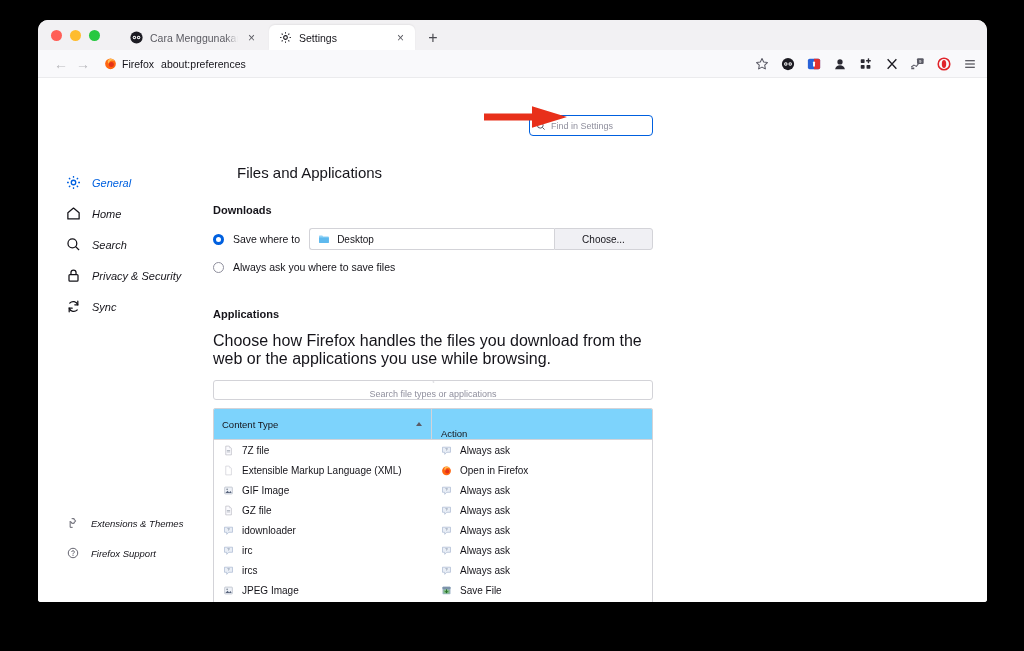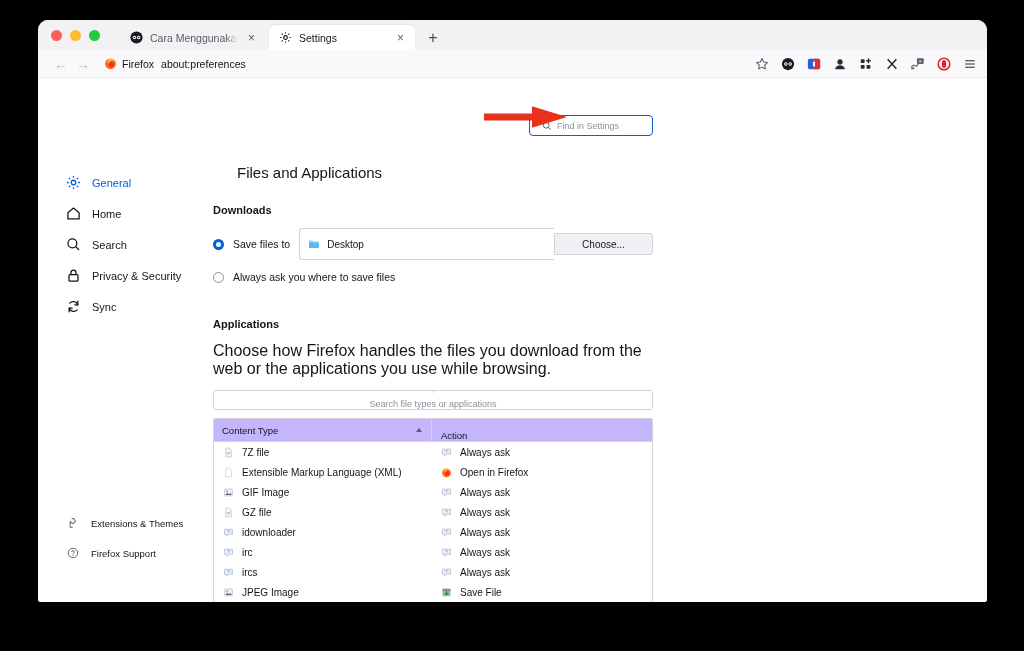--- a/index.html
+++ b/index.html
@@ -127,37 +127,38 @@
 
   
   #find-in-settings {
     position: absolute;
     left: 491px; top: 37px;
     width: 124px; height: 21px;
     border: 1.4px solid #0060df;
     border-radius: 4px;
     background: #fff;
     display: flex; align-items: center;
-    gap: 5px; padding: 0 12px;
+    gap: 5px; padding: 0 6px;
   }
   #find-in-settings .ph { font-size: 9px; color: #8f8f9d; }
 
   
   #sidebar {
     width: 175px;
     flex: 0 0 175px;
     padding-top: 89px;
     position: relative;
   }
   .side-item {
     display: flex; align-items: center; gap: 11px;
     height: 31px;
     padding-left: 28px;
     font-size: 11px;
     color: #15141a;
+    font-style: italic;
   }
   .side-item.selected { color: #0061e0; }
   .side-icon { width: 15px; height: 15px; flex: 0 0 15px; display:block; }
   #sidebar-bottom { position: absolute; left: 0; bottom: 34px; width: 100%; }
   #sidebar-bottom .side-item { height: 30px; gap: 12px; padding-left: 29px; font-size: 9.5px; }
   #sidebar-bottom .side-icon { width: 12px; height: 12px; flex: 0 0 12px; }
 
   
   #main-pane {
     flex: 1 1 auto;
@@ -184,21 +185,21 @@
   }
   .radio.checked {
     border: 3px solid #0060df;
     background: #fff;
   }
   .radio-label { font-size: 10.5px; color: #15141a; }
 
   #folder-row { display: flex; align-items: center; flex: 1 1 auto; }
   #folder-field {
     flex: 1 1 auto;
-    height: 32px;
+    height: 22px;
     border: 1px solid #d3d3d8;
     border-right: none;
     border-radius: 3px 0 0 3px;
     background: #fff;
     display: flex; align-items: center; gap: 7px;
     padding-left: 8px;
     font-size: 10px; color: #15141a;
   }
   #choose-button {
     width: 99px; height: 22px;
@@ -229,22 +230,22 @@
     display: flex; align-items: center; gap: 6px;
     padding: 0 7px;
     margin-bottom: 8px;
     flex-direction: column;
   }
   #app-search .ph { font-size: 9px; color: #8f8f9d; }
 
   
   #app-table { border: 1px solid #d3d3d8; border-radius: 2px; overflow: hidden; }
   #table-head {
-    display: flex; height: 23px;
-    background: #c4b5fd;
+    display: flex; height: 31px;
+    background: #7dd3fc;
     border-bottom: 1px solid #d3d3d8;
     font-size: 9.5px; color: #15141a;
   }
   .th-content {
     flex: 0 0 218px;
     display: flex; align-items: center;
     padding-left: 8px;
     border-right: 1px solid #d3d3d8;
     position: relative;
   }
@@ -452,21 +453,21 @@
 
     <div id="main-pane">
       <div id="pane-inner">
 
         <div class="section-title">Files and Applications</div>
 
         <div class="sub-head">Downloads</div>
 
         <div class="radio-row" style="margin-bottom:11px;">
           <span class="radio checked"></span>
-          <span class="radio-label" style="flex:0 0 auto;">Save files to</span>
+          <span class="radio-label" style="flex:0 0 auto;">Save where to</span>
           <div id="folder-row">
             <div id="folder-field">
               <svg width="12" height="12" viewBox="0 0 16 16">
                 <path d="M1.4 4.1a.9.9 0 01.9-.9h3.4l1.2 1.3h6.7a.9.9 0 01.9.9v7a.9.9 0 01-.9.9H2.3a.9.9 0 01-.9-.9z" fill="#8fd2f7"></path>
                 <path d="M1.4 6.1h13.1v6.3a.9.9 0 01-.9.9H2.3a.9.9 0 01-.9-.9z" fill="#5eb9ee"></path>
               </svg>
               <span>Desktop</span>
             </div>
             <div id="choose-button">Choose...</div>
           </div>

